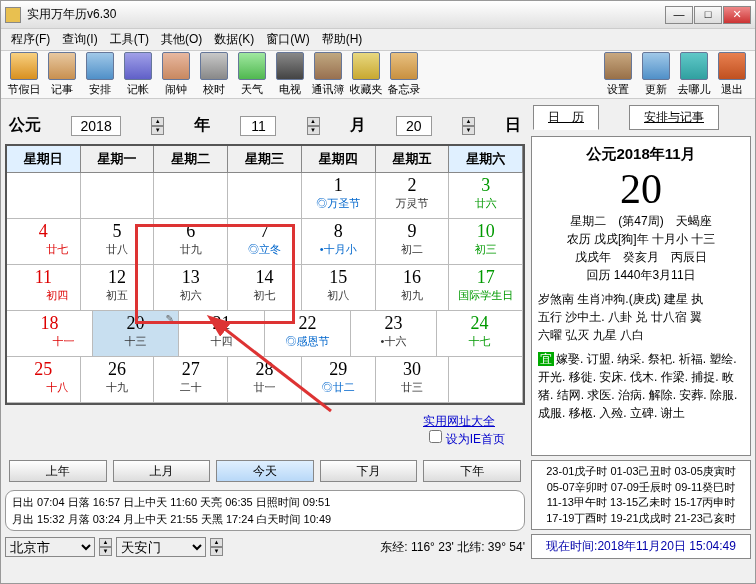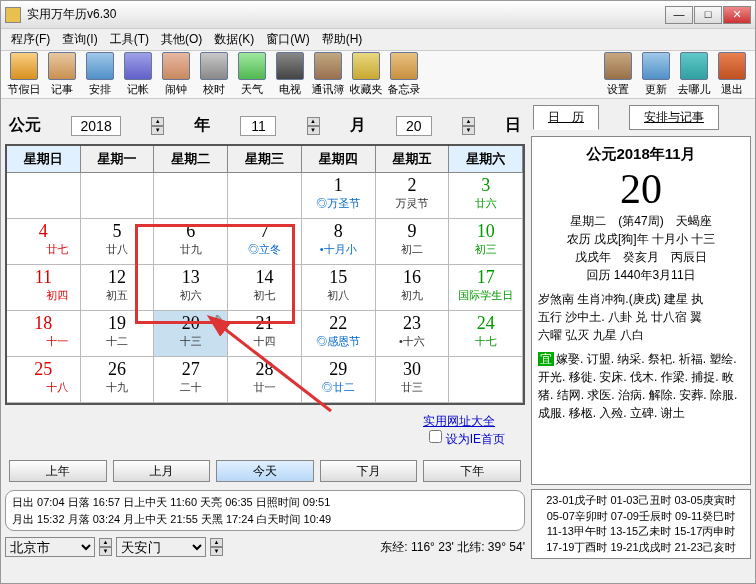--- a/index.html
+++ b/index.html
@@ -280,24 +280,20 @@
               <div class="calcell sat">
                 <div class="num">17</div>
                 <div class="sub term">国际学生日</div>
               </div>
             </div>
             <div class="calrow">
               <div class="calcell sun">
                 <div class="num">18</div>
                 <div class="sub">十一</div>
               </div>
-              <div class="calcell">
-                <div class="num">19</div>
-                <div class="sub">十二</div>
-              </div>
               <div class="calcell today">
                 <div class="num">20</div>
                 <div class="sub">十三</div>
                 <div class="pencil">✎</div>
               </div>
               <div class="calcell">
                 <div class="num">21</div>
                 <div class="sub">十四</div>
               </div>
               <div class="calcell">
@@ -392,20 +388,21 @@
         <div>五行 沙中土.   八卦 兑   廿八宿 翼</div>
         <div>六曜 弘灭   九星 八白</div>
         <div class="sec yi">嫁娶. 订盟. 纳采. 祭祀. 祈福. 塑绘. 开光. 移徙. 安床. 伐木. 作梁. 捕捉. 畋猪. 结网. 求医. 治病. 解除. 安葬. 除服. 成服. 移柩. 入殓. 立碑. 谢土</div>
       </div>
       <div class="timebar">
         <div>23-01戊子时  01-03己丑时  03-05庚寅时</div>
         <div>05-07辛卯时  07-09壬辰时  09-11癸巳时</div>
         <div>11-13甲午时  13-15乙未时  15-17丙申时</div>
         <div>17-19丁酉时  19-21戊戌时  21-23己亥时</div>
       </div>
+      <div class="nowtime">现在时间:2018年11月20日 15:04:49</div>
     </div>
   </div>
 
   <div class="highlight-box"></div>
   <svg class="arrow" width="150" height="120">
     <defs>
         <marker id="ah" markerWidth="10" markerHeight="10" refX="2" refY="3" orient="auto">
           <path d="M0,0 L0,6 L8,3 z" fill="#d33"></path>
         </marker>
       </defs>

